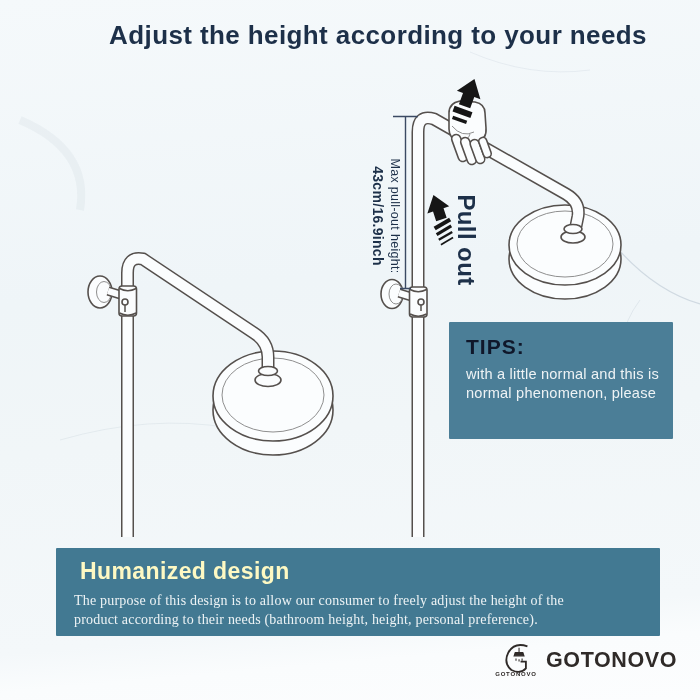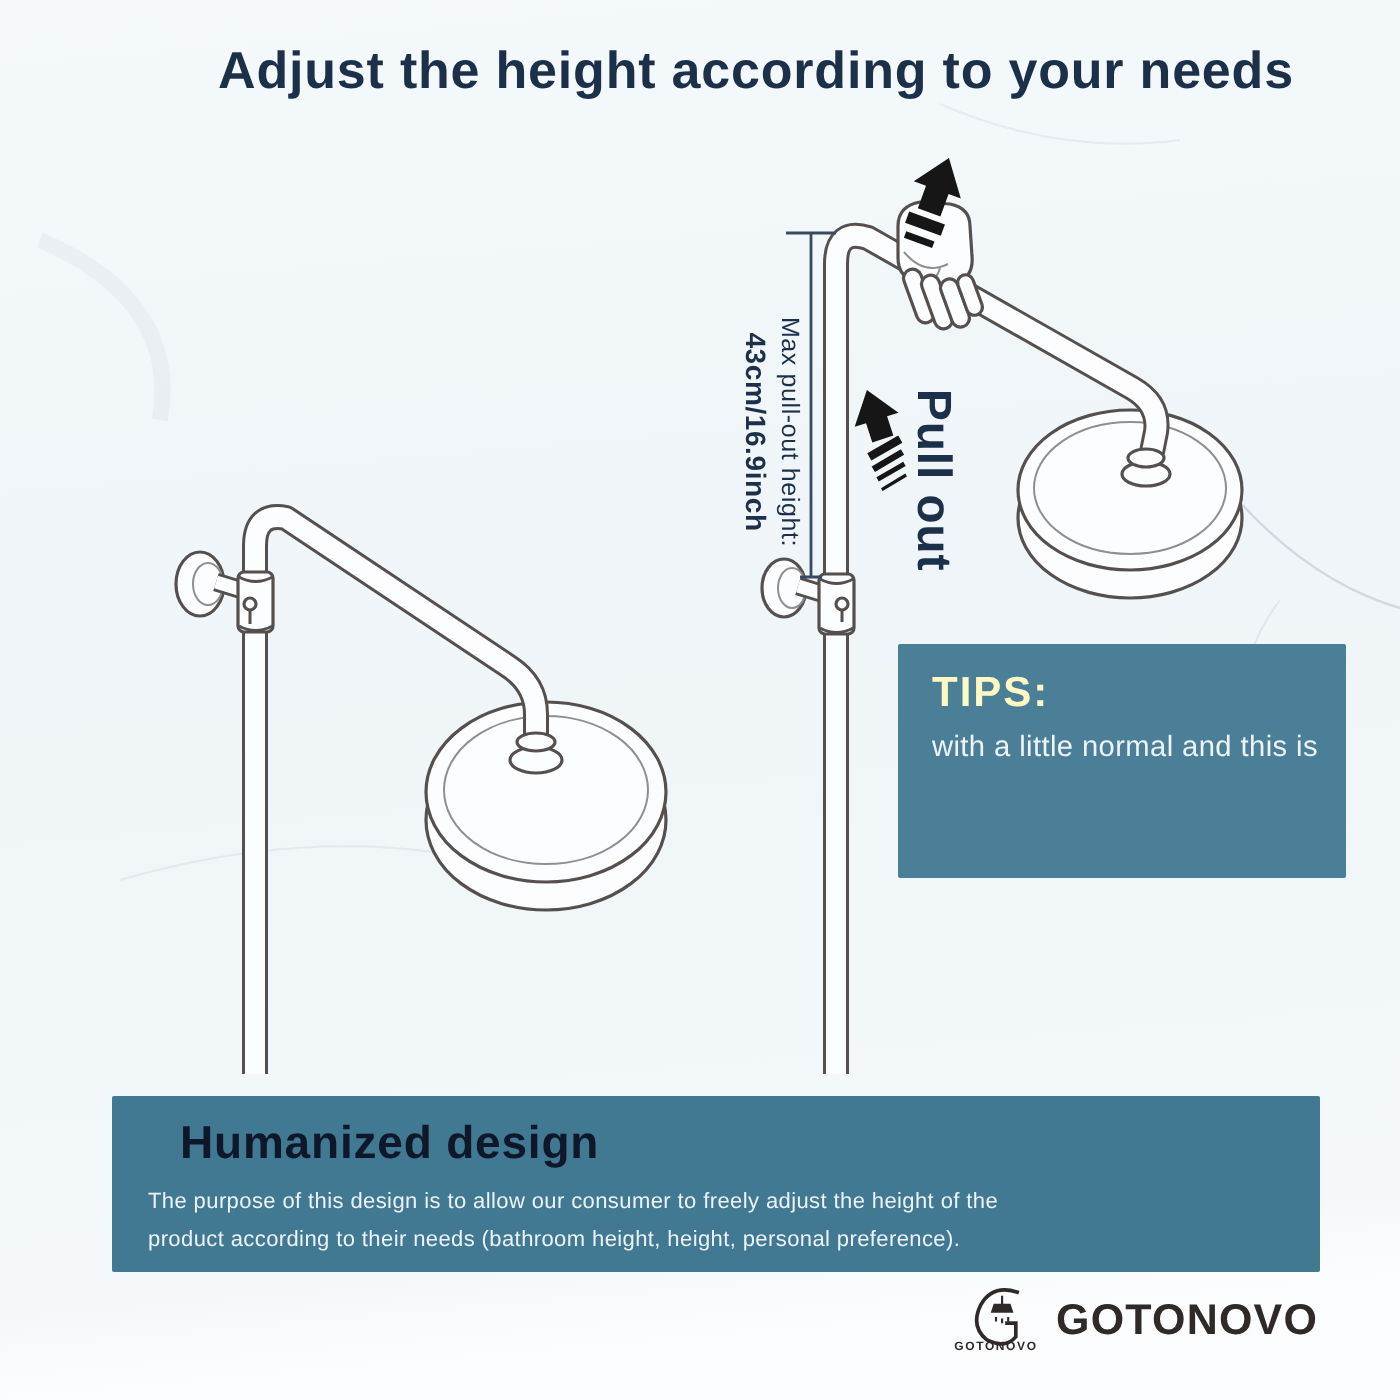--- a/index.html
+++ b/index.html
@@ -33,30 +33,30 @@
   .pullout-label{
     position:absolute;left:416px;top:226px;width:100px;height:28px;
     transform:rotate(90deg);text-align:center;
     font-size:24px;font-weight:bold;letter-spacing:.4px;color:var(--titleText);
   }
   .tips-box{
     position:absolute;left:449px;top:322px;width:224px;height:117px;
     background:var(--tipsBox);color:#eef3f5;box-sizing:border-box;
     padding:13px 14px 0 17px;border-radius:1px;
   }
-  .tips-box h2{margin:0 0 6px 0;font-size:21px;letter-spacing:1px;color:#fef9c3;}
+  .tips-box h2{margin:0 0 6px 0;font-size:21px;letter-spacing:1px;color:#0f172a;}
   .tips-box .line{font-size:14.6px;line-height:19.4px;letter-spacing:.2px;}
   .human-box{
     position:absolute;left:56px;top:548px;width:604px;height:88px;
     background:var(--humanBox);color:#edf3f5;box-sizing:border-box;
     padding:10px 20px 0 18px;border-radius:1px;
   }
-  .human-box h2{margin:0 0 7px 16px;font-size:23px;letter-spacing:.4px;color:#0f172a;}
-  .human-box .line{font-size:11px;line-height:18.5px;letter-spacing:.2px;}
-  .brand{position:absolute;left:477px;top:641px;display:flex;align-items:flex-start;gap:9px;color:var(--logoText);}
+  .human-box h2{margin:0 0 7px 6px;font-size:23px;letter-spacing:.4px;color:#fef9c3;}
+  .human-box .line{font-size:14px;line-height:18.5px;letter-spacing:.2px;font-family:Liberation Serif, serif;}
+  .brand{position:absolute;left:495px;top:641px;display:flex;align-items:flex-start;gap:9px;color:var(--logoText);}
   .emblem-wrap{display:flex;flex-direction:column;align-items:center;width:42px;}
   .emblem-caption{font-size:6px;font-weight:bold;letter-spacing:.8px;margin-top:-2px;white-space:nowrap;}
   .brand-name{font-size:21.5px;font-weight:bold;letter-spacing:.6px;margin-top:7px;}
 </style>
 </head>
 <body>
 
 <div class="canvas">
 
   <svg class="veins" width="700" height="700">
@@ -148,20 +148,21 @@
 
   <div class="dim-label">
     <span class="l1">Max pull-out height:</span>
     <span class="l2">43cm/16.9inch</span>
   </div>
   <div class="pullout-label">Pull out</div>
 
   <div class="tips-box">
     <h2>TIPS:</h2>
     <div class="line">with a little normal and this is</div>
+    <div class="line">normal phenomenon, please</div>
   </div>
 
   <div class="human-box">
     <h2>Humanized design</h2>
     <div class="line">The purpose of this design is to allow our consumer to freely adjust the height of the</div>
     <div class="line">product according to their needs (bathroom height, height, personal preference).</div>
   </div>
 
   <div class="brand">
     <div class="emblem-wrap">

